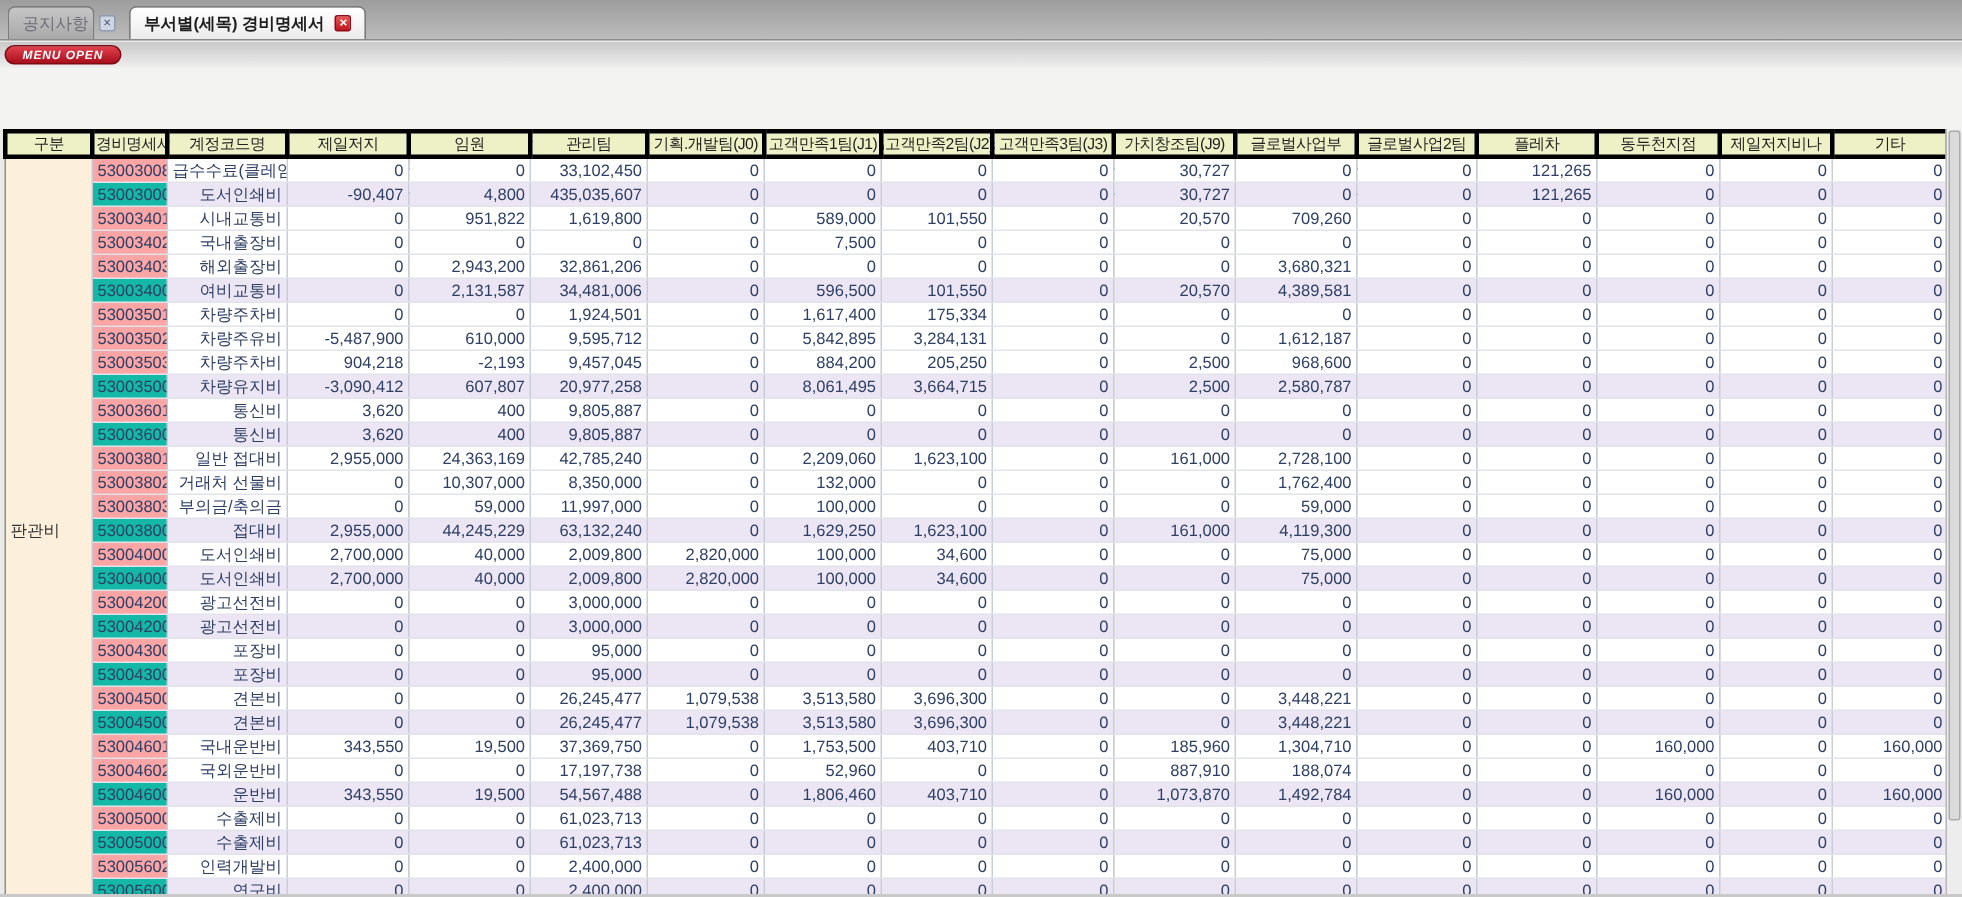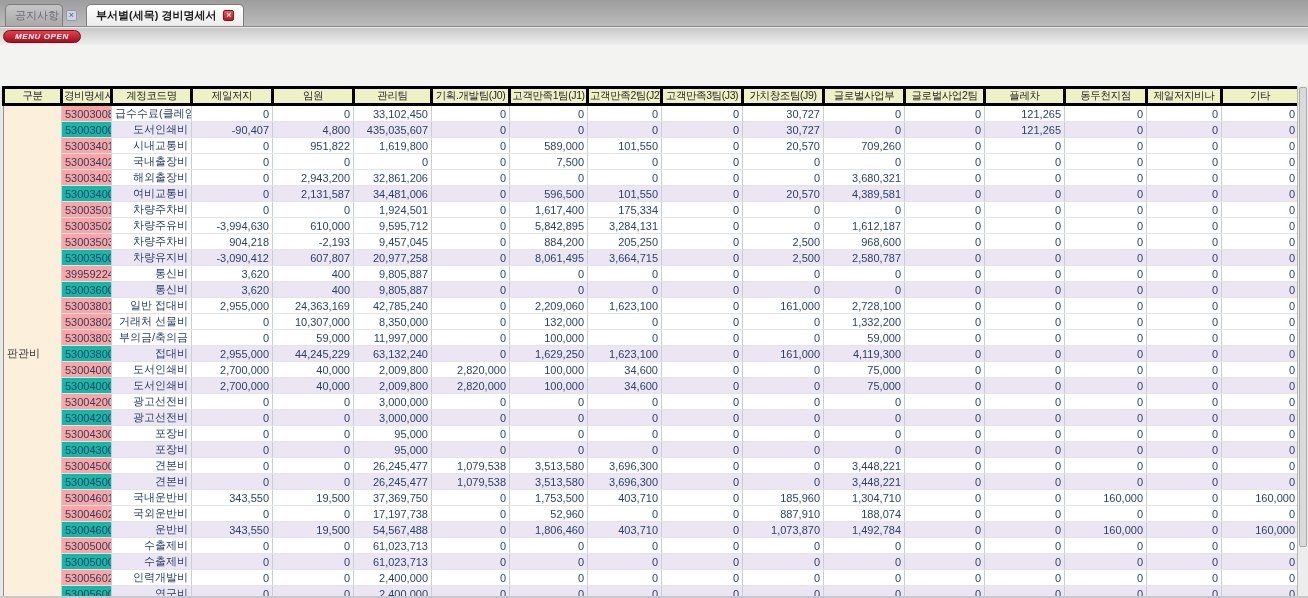--- a/index.html
+++ b/index.html
@@ -298,21 +298,21 @@
           <td class="num">0</td>
           <td class="num">0</td>
           <td class="num">0</td>
           <td class="num">0</td>
           <td class="num">0</td>
           <td class="num">0</td>
         </tr>
         <tr class="plain">
           <td class="code">53003502</td>
           <td class="name">차량주유비</td>
-          <td class="num">-3,994,630</td>
+          <td class="num">-5,487,900</td>
           <td class="num">610,000</td>
           <td class="num">9,595,712</td>
           <td class="num">0</td>
           <td class="num">5,842,895</td>
           <td class="num">3,284,131</td>
           <td class="num">0</td>
           <td class="num">0</td>
           <td class="num">1,612,187</td>
           <td class="num">0</td>
           <td class="num">0</td>
@@ -350,21 +350,21 @@
           <td class="num">0</td>
           <td class="num">2,500</td>
           <td class="num">2,580,787</td>
           <td class="num">0</td>
           <td class="num">0</td>
           <td class="num">0</td>
           <td class="num">0</td>
           <td class="num">0</td>
         </tr>
         <tr class="plain">
-          <td class="code">39959224</td>
+          <td class="code">53003601</td>
           <td class="name">통신비</td>
           <td class="num">3,620</td>
           <td class="num">400</td>
           <td class="num">9,805,887</td>
           <td class="num">0</td>
           <td class="num">0</td>
           <td class="num">0</td>
           <td class="num">0</td>
           <td class="num">0</td>
           <td class="num">0</td>
@@ -414,21 +414,21 @@
           <td class="code">53003802</td>
           <td class="name">거래처 선물비</td>
           <td class="num">0</td>
           <td class="num">10,307,000</td>
           <td class="num">8,350,000</td>
           <td class="num">0</td>
           <td class="num">132,000</td>
           <td class="num">0</td>
           <td class="num">0</td>
           <td class="num">0</td>
-          <td class="num">1,332,200</td>
+          <td class="num">1,762,400</td>
           <td class="num">0</td>
           <td class="num">0</td>
           <td class="num">0</td>
           <td class="num">0</td>
           <td class="num">0</td>
         </tr>
         <tr class="plain">
           <td class="code">53003803</td>
           <td class="name">부의금/축의금</td>
           <td class="num">0</td>

